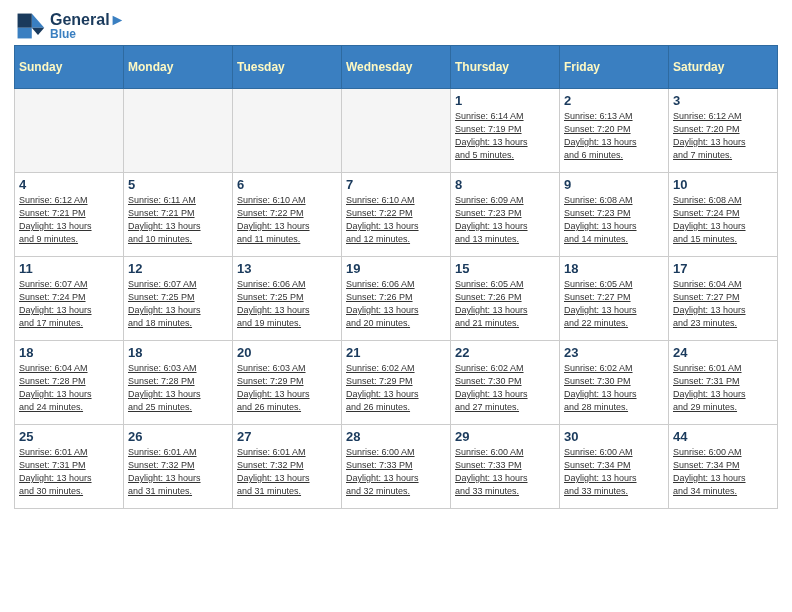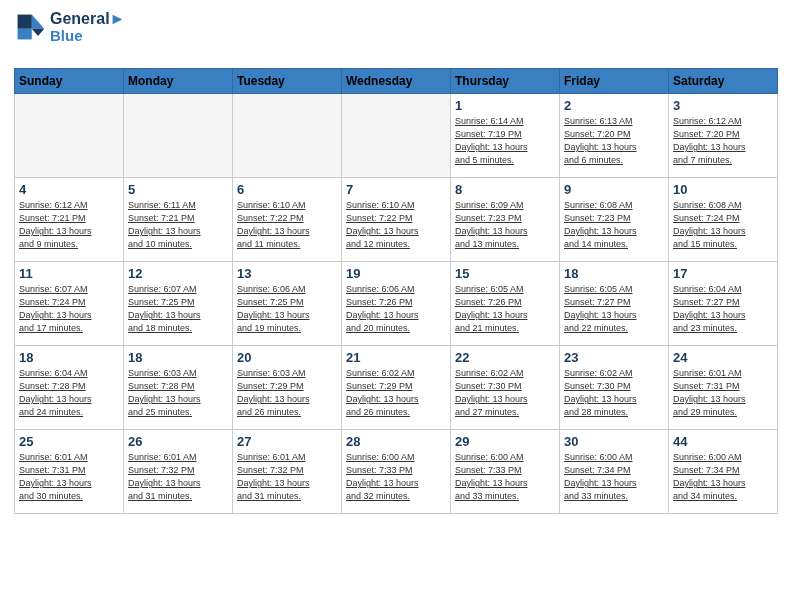--- a/index.html
+++ b/index.html
@@ -11,21 +11,21 @@
       overflow: hidden;
     }
     .container {
       width: 792px;
       padding: 10px 14px 8px 14px;
     }
     .header {
       display: flex;
       justify-content: space-between;
       align-items: flex-start;
-      margin-bottom: 24px;
+      margin-bottom: 3px;
     }
     .logo {
       display: flex;
       align-items: center;
       gap: 4px;
     }
     .logo-icon {
       width: 32px;
       height: 32px;
     }
@@ -42,24 +42,24 @@
       font-size: 14px;
       color: #555;
     }
     table {
       width: 100%;
       border-collapse: collapse;
       table-layout: fixed;
     }
     thead tr th {
       background-color: #3a7fc1;
-      color: #000000;
+      color: #fef9c3;
       font-size: 12px;
       font-weight: bold;
-      padding: 5px 4px;
+      padding: 14px 4px;
       text-align: left;
       border: 1px solid #2e6aa0;
     }
     tbody tr td {
       border: 1px solid #ccc;
       vertical-align: top;
       padding: 4px 4px 3px 4px;
       font-size: 9.5px;
       color: #222;
       height: 84px;
@@ -92,21 +92,21 @@
   <div class="header">
     <div class="logo">
       <svg class="logo-icon" viewBox="0 0 36 36">
         <polygon points="20,4 34,20 20,20" fill="#3a7fc1"></polygon>
         <polygon points="20,20 34,20 27,28" fill="#1a3a5c"></polygon>
         <rect x="4" y="4" width="16" height="16" fill="#1a3a5c"></rect>
         <rect x="4" y="20" width="16" height="12" fill="#3a7fc1"></rect>
       </svg>
       <div>
         <div style="font-size:16px;font-weight:bold;color:#1a3a5c;line-height:1.1;">General<span style="color:#3a7fc1;">►</span></div>
-        <div style="font-size:15px;font-weight:bold;color:#3a7fc1;line-height:1.1;">Blue</div>
+        <div style="font-size:12px;font-weight:bold;color:#3a7fc1;line-height:1.1;">Blue</div>
       </div>
     </div>
     <div class="title-block">
       <div class="title-month"></div>
       <div class="title-location"></div>
     </div>
   </div>
 
   <table>
     <thead>

